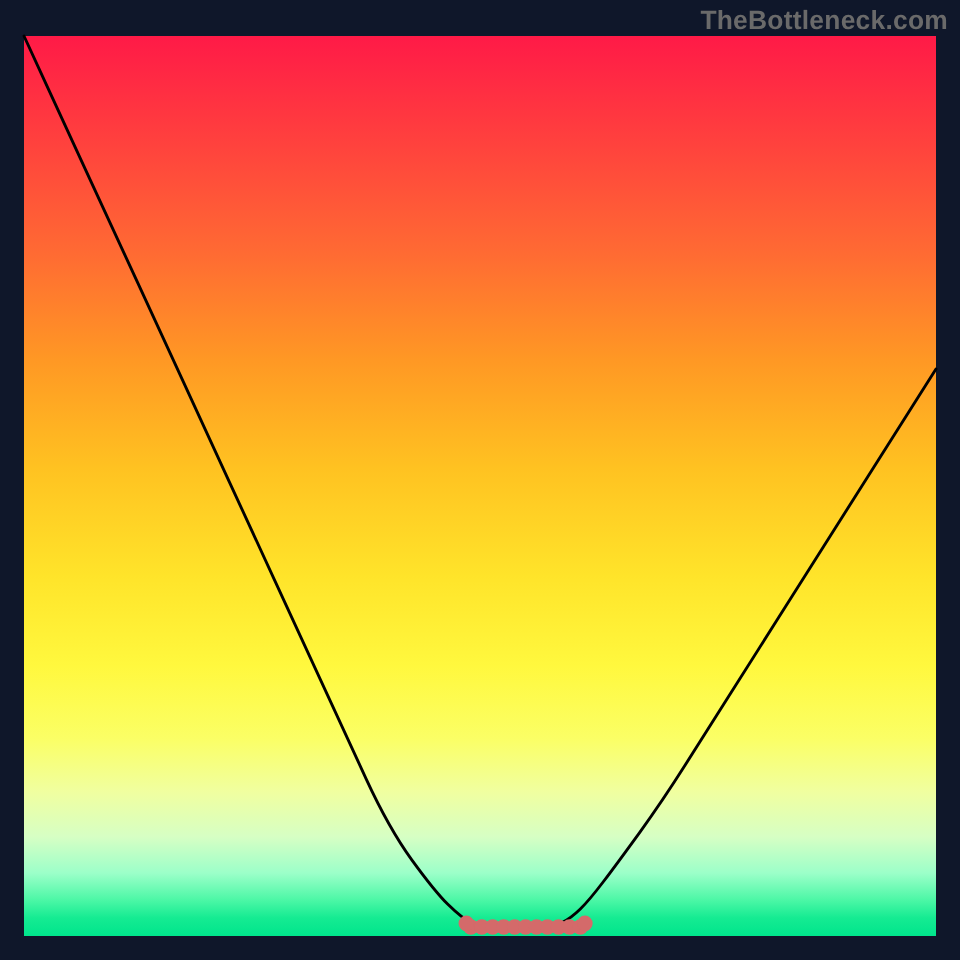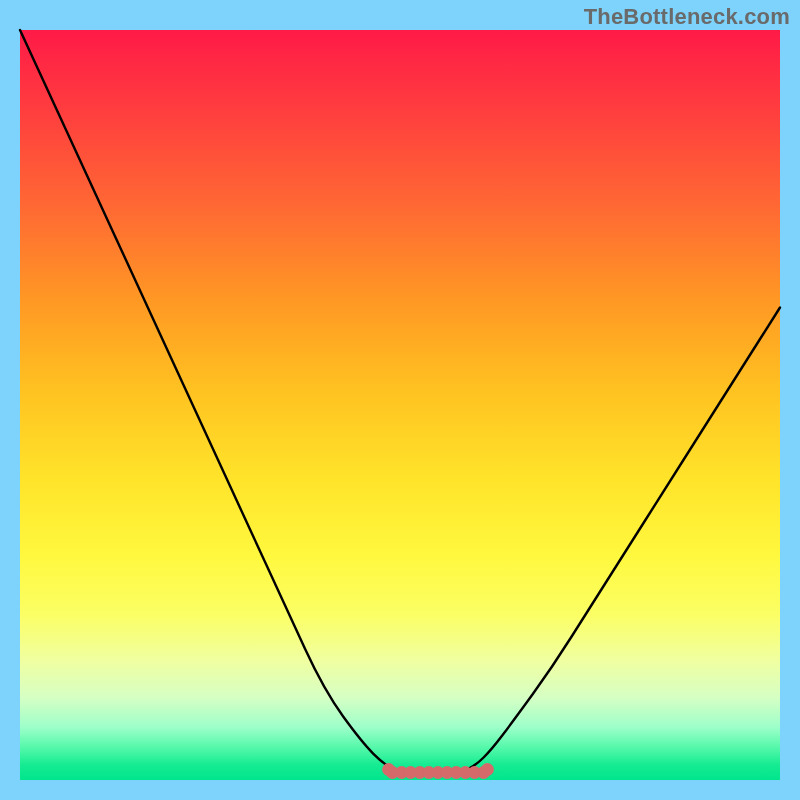--- a/index.html
+++ b/index.html
@@ -8,21 +8,21 @@
     width: 800px;
     height: 800px;
     background: #000;
     overflow: hidden;
     font-family: Arial, Helvetica, sans-serif;
   }
   .frame {
     position: relative;
     width: 800px;
     height: 800px;
-    background: #7dd3fc;
+    background: #0f172a;
   }
   .attribution {
     position: absolute;
     top: 4px;
     right: 10px;
     color: #6a6a6a;
     font-size: 22px;
     font-weight: 600;
     letter-spacing: 0.2px;
     z-index: 10;

